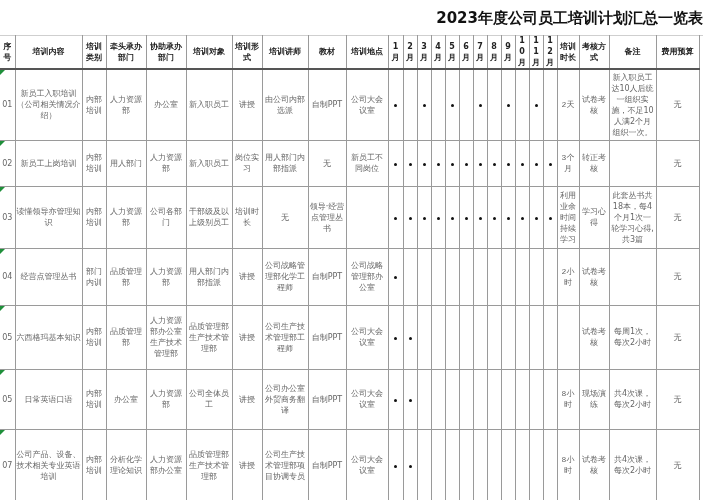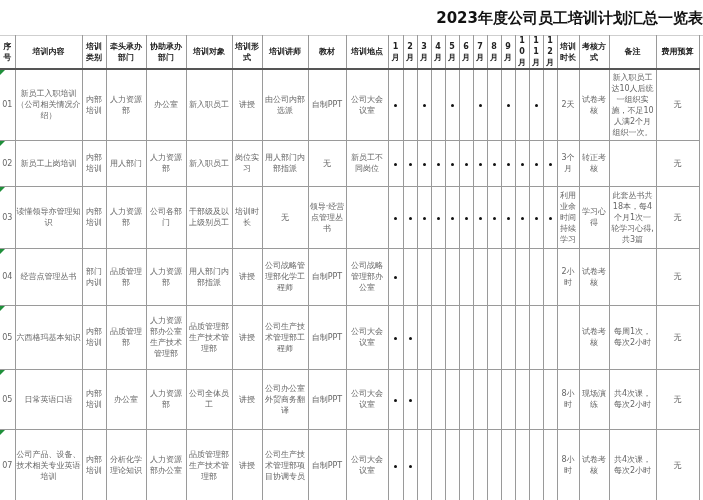--- a/index.html
+++ b/index.html
@@ -15,21 +15,21 @@
   table.sheet th { height: 31px; color: #222; font-weight: bold; border-bottom: 2px solid #555; }
   table.sheet td { color: #666; }
   td.seq { color: #444; font-size: 8px; }
   td.seq .flag { position: absolute; left: 0; top: 0; width: 0; height: 0;
                  border-top: 5px solid #1f8f3a; border-right: 5px solid transparent; }
   .month-h { line-height: 10px; }
   .dot { display: inline-block; width: 3px; height: 3px; border-radius: 50%; background: #111; }
   td.m { padding: 0; }
   td.thick { border-right: 2px solid #555; }
   th.thick { border-right: 2px solid #555; }
-  .right { text-align: right; padding-right: 3px; }
+  .right { text-align: right; padding-right: 3px; font-family: Liberation Mono, monospace; }
 </style>
 </head>
 <body>
 
 <div class="title">2023年度公司员工培训计划汇总一览表</div>
 
 <table class="sheet">
   <colgroup>
     <col style="width:15px">
       <col style="width:67px">

